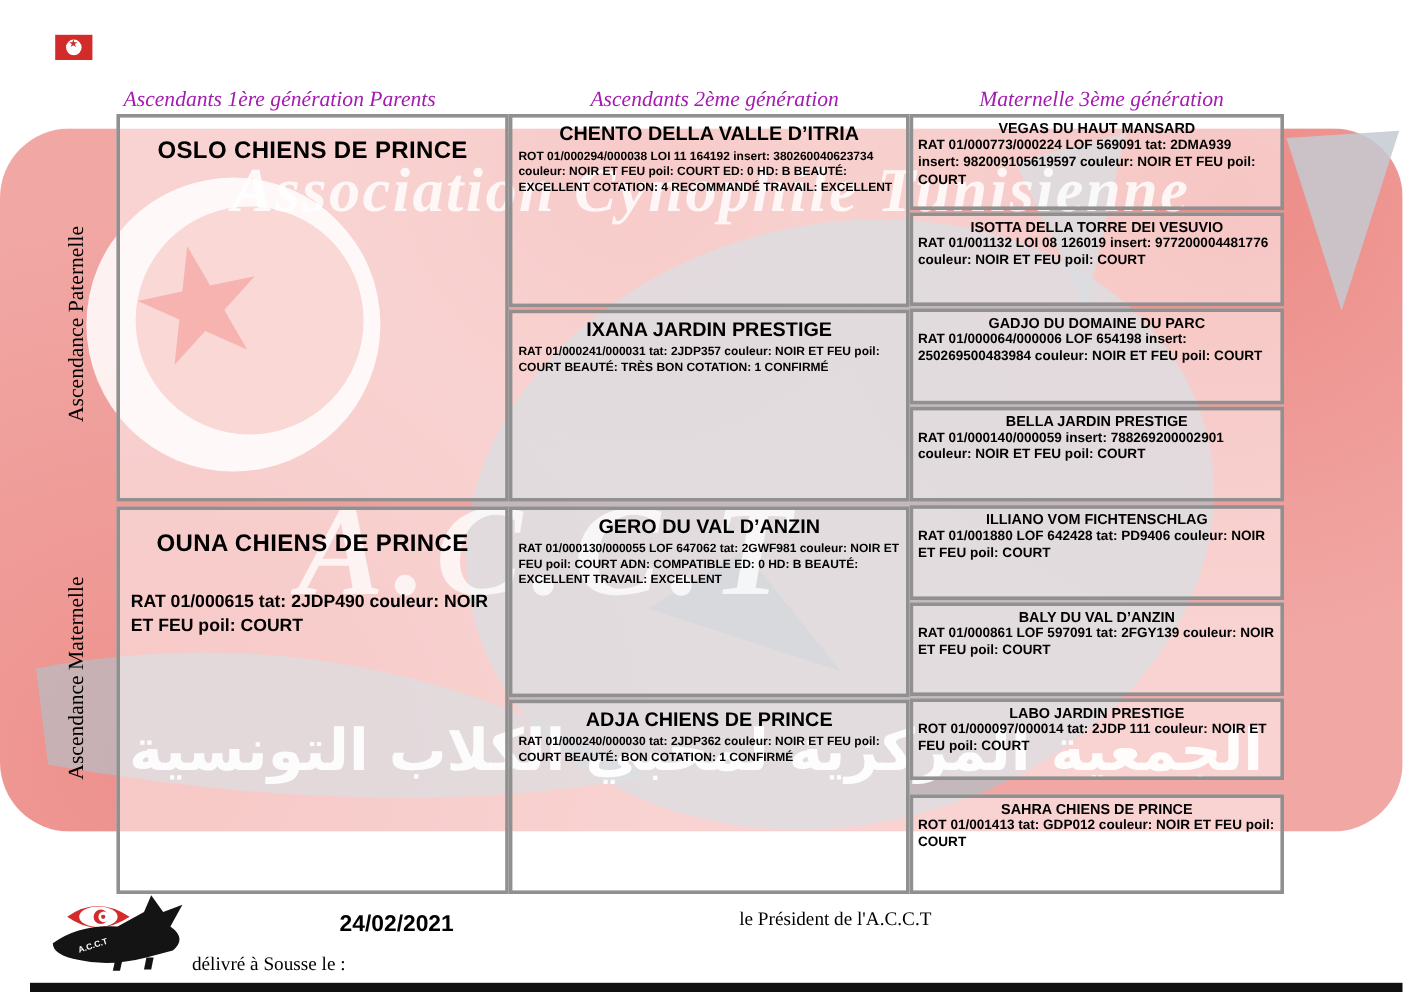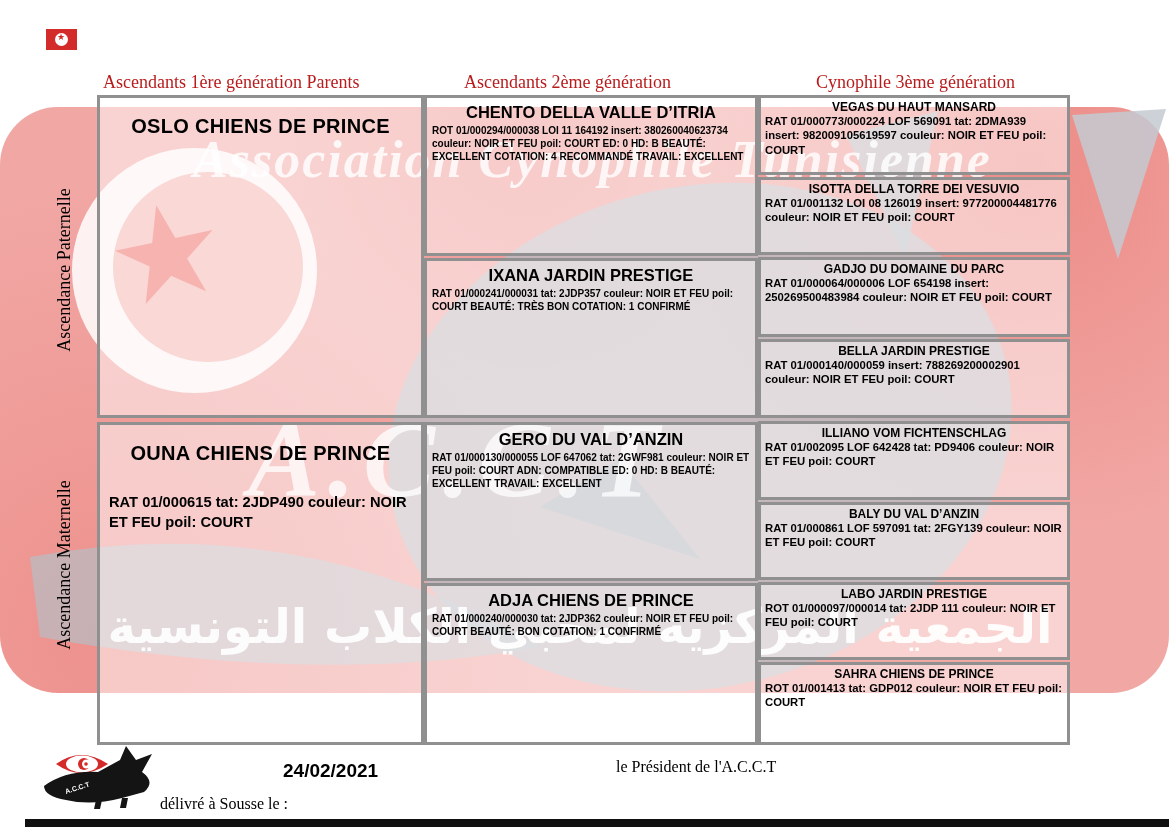--- a/index.html
+++ b/index.html
@@ -39,21 +39,21 @@
     font-family:"DejaVu Sans", sans-serif; font-weight:700;
     font-size:48px; color:rgba(255,255,255,.92); white-space:nowrap;
   }
   
   .mini-flag { position:absolute; left:46px; top:29px; width:31px; height:21px; background:#d32a2a; }
   .mini-flag .disc { position:absolute; left:9px; top:4px; width:13px; height:13px; border-radius:50%; background:#fff; }
   .mini-flag .star { position:absolute; left:11px; top:3px; font-size:9px; color:#d32a2a;
     font-family:"DejaVu Sans",sans-serif; }
   
   .col-header { position:absolute; top:72px; font-family:"Liberation Serif", serif;
-    font-size:18px; color:#b91c1c; white-space:nowrap; }
+    font-size:18px; color:#a21caf; white-space:nowrap;font-style:italic; }
   .side-label { position:absolute; left:64px; font-family:"Liberation Serif", serif;
     font-size:18px; color:#000; white-space:nowrap;
     transform:translate(-50%,-50%) rotate(-90deg); }
   
   .pbox { position:absolute; box-sizing:border-box; border:3px solid #909090;
     background:rgba(255,255,255,.5); color:#000; overflow:hidden; }
   .pbox-title { font-weight:700; text-align:center; }
   .pbox-body  { font-weight:700; text-align:left; }
   .g1 .pbox-title { font-size:20px; margin-top:17px; letter-spacing:.3px; }
   .g1 .pbox-body  { font-size:14.7px; margin-top:27px; padding:0 9px; line-height:1.38; }
@@ -88,22 +88,22 @@
   <div class="wm-latin">Association Cynophile Tunisienne</div>
   <div class="wm-acct">A.C.C.T</div>
   <div class="wm-arabic">الجمعية المركزية لمحبي الكلاب التونسية</div>
 
   <div class="mini-flag">
     <div class="disc"></div>
     <div class="star">★</div>
   </div>
 
   <div class="col-header" style="left:103px;">Ascendants 1ère génération  Parents</div>
-  <div class="col-header" style="left:464px;">Ascendants 2ème génération</div>
-  <div class="col-header" style="left:816px;">Cynophile 3ème génération</div>
+  <div class="col-header" style="left:492px;">Ascendants 2ème génération</div>
+  <div class="col-header" style="left:816px;">Maternelle 3ème génération</div>
 
   <div class="side-label" style="top:270px;">Ascendance Paternelle</div>
   <div class="side-label" style="top:565px;">Ascendance Maternelle</div>
 
   <div class="pbox g1" style="left:97px;top:95px;width:327px;height:323px">
     <div class="pbox-title">OSLO CHIENS DE PRINCE</div>
   </div>
   <div class="pbox g1" style="left:97px;top:422px;width:327px;height:323px">
     <div class="pbox-title">OUNA CHIENS DE PRINCE</div>
     <div class="pbox-body">RAT 01/000615 tat: 2JDP490 couleur: NOIR ET FEU poil: COURT</div>
@@ -137,27 +137,27 @@
   <div class="pbox g3" style="left:758px;top:257px;width:312px;height:80px">
     <div class="pbox-title">GADJO DU DOMAINE DU PARC</div>
     <div class="pbox-body">RAT 01/000064/000006 LOF 654198 insert: 250269500483984 couleur: NOIR ET FEU poil: COURT</div>
   </div>
   <div class="pbox g3" style="left:758px;top:339px;width:312px;height:79px">
     <div class="pbox-title">BELLA JARDIN PRESTIGE</div>
     <div class="pbox-body">RAT 01/000140/000059 insert: 788269200002901 couleur: NOIR ET FEU poil: COURT</div>
   </div>
   <div class="pbox g3" style="left:758px;top:421px;width:312px;height:79px">
     <div class="pbox-title">ILLIANO VOM FICHTENSCHLAG</div>
-    <div class="pbox-body">RAT 01/002095 LOF 642428 tat: PD9406 couleur: NOIR ET FEU poil: COURT</div>
+    <div class="pbox-body">RAT 01/001880 LOF 642428 tat: PD9406 couleur: NOIR ET FEU poil: COURT</div>
   </div>
   <div class="pbox g3" style="left:758px;top:502px;width:312px;height:78px">
     <div class="pbox-title">BALY DU VAL D’ANZIN</div>
     <div class="pbox-body">RAT 01/000861 LOF 597091 tat: 2FGY139 couleur: NOIR ET FEU poil: COURT</div>
   </div>
-  <div class="pbox g3" style="left:758px;top:582px;width:312px;height:78px">
+  <div class="pbox g3" style="left:758px;top:582px;width:312px;height:68px">
     <div class="pbox-title">LABO JARDIN PRESTIGE</div>
     <div class="pbox-body">ROT 01/000097/000014 tat: 2JDP 111 couleur: NOIR ET FEU poil: COURT</div>
   </div>
   <div class="pbox g3" style="left:758px;top:662px;width:312px;height:83px">
     <div class="pbox-title">SAHRA CHIENS DE PRINCE</div>
     <div class="pbox-body">ROT 01/001413 tat: GDP012 couleur: NOIR ET FEU poil: COURT</div>
   </div>
 
   <svg class="logo-svg" width="130" height="68" viewBox="0 0 130 68">
     <path d="M20 22 Q45 4 72 22 Q45 40 20 22 Z" fill="#d32a2a"></path>

